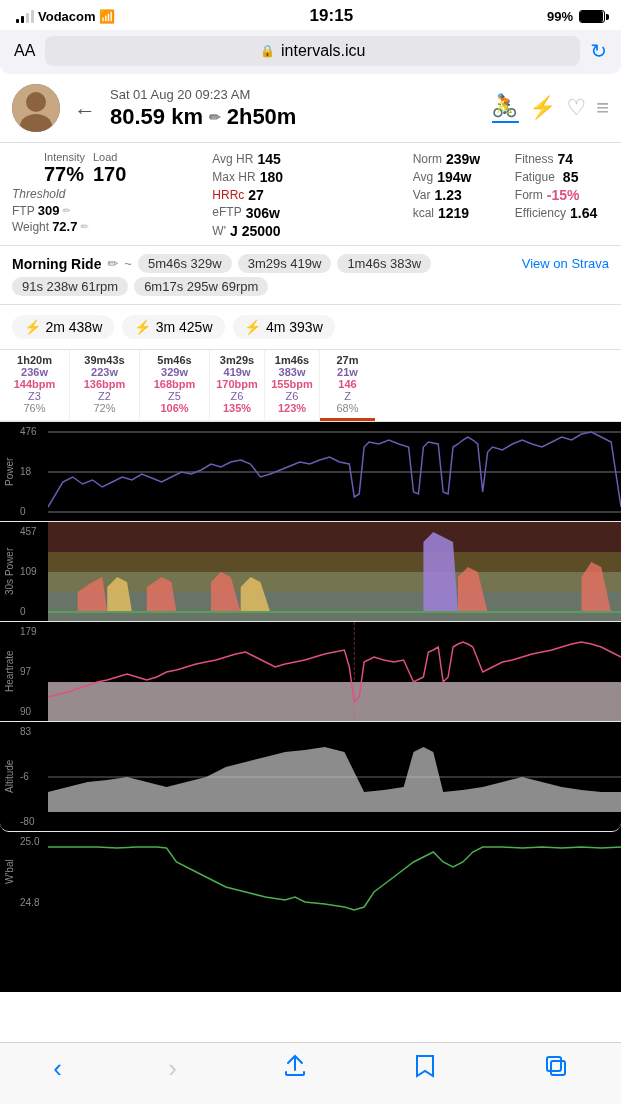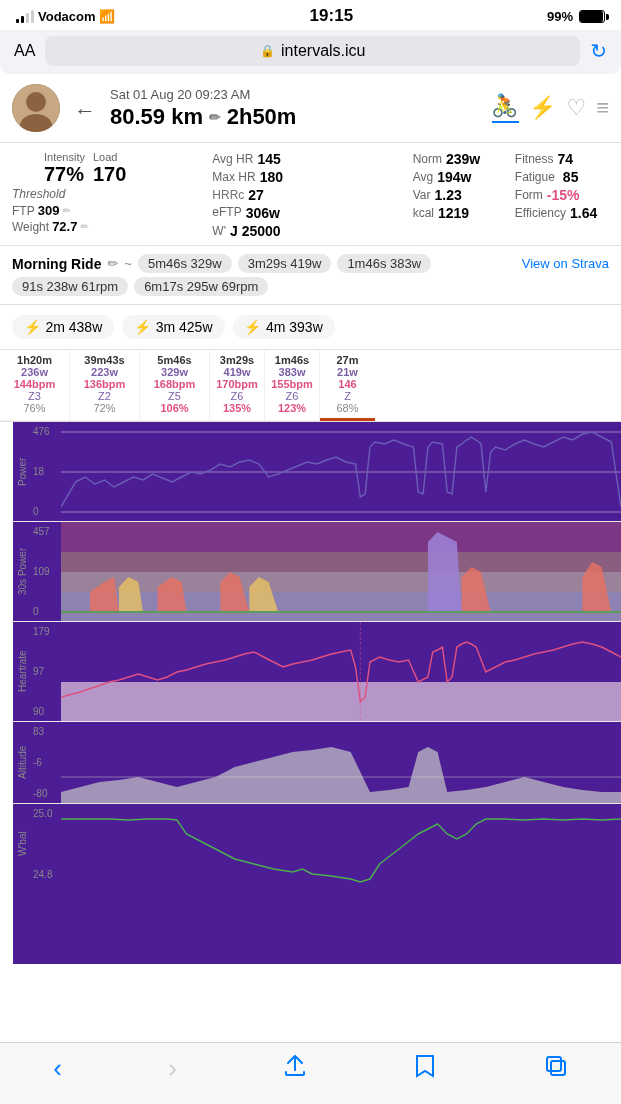--- a/index.html
+++ b/index.html
@@ -65,21 +65,21 @@
       display: flex; align-items: center; gap: 8px;
       padding: 10px 12px; border-bottom: 1px solid #e0e0e0;
     }
     .effort-badge {
       display: flex; align-items: center; gap: 4px;
       background: #f5f5f5; border-radius: 16px; padding: 4px 12px;
       font-size: 14px; font-weight: 500;
     }
 
     
-    .charts-container { background: #4c1d95; margin-left: 13px; }
+    .charts-container { background: #000000; }
     .chart-section {
       border-bottom: 1px solid #e8e8e8;
       position: relative;
       display: flex;
     }
     .chart-label {
       writing-mode: vertical-rl; text-orientation: mixed;
       transform: rotate(180deg);
       font-size: 10px; color: #888;
       padding: 4px 2px;
@@ -197,21 +197,21 @@
     <div>
       <div style="font-size:12px;margin-bottom:2px;display:flex;align-items:center;gap:4px;">
         <span style="color:#666;">Avg HR</span>
         <span style="font-weight:700;font-size:14px;">145</span>
       </div>
       <div style="font-size:12px;margin-bottom:2px;display:flex;align-items:center;gap:4px;">
         <span style="color:#666;">Max HR</span>
         <span style="font-weight:700;font-size:14px;">180</span>
       </div>
       <div style="font-size:12px;margin-bottom:2px;display:flex;align-items:center;gap:4px;">
-        <span style="color:#737373;">HRRc</span>
+        <span style="color:#b91c1c;">HRRc</span>
         <span style="font-weight:700;font-size:14px;">27</span>
       </div>
       <div style="font-size:12px;margin-bottom:2px;display:flex;gap:4px;">
         <span style="color:#666;">eFTP</span>
         <span style="font-weight:700;font-size:14px;">306w</span>
       </div>
       <div style="font-size:12px;display:flex;align-items:center;gap:4px;">
         <span style="color:#666;">W'</span>
         <span style="font-weight:700;font-size:14px;">J 25000</span>
       </div>
@@ -404,21 +404,21 @@
 
         <rect x="0" y="60" width="580" height="40" fill="#fce8ec" opacity="0.6"></rect>
 
         <line x1="310" y1="0" x2="310" y2="100" stroke="#e05080" stroke-width="1" stroke-dasharray="3,2" opacity="0.5"></line>
 
         <polyline fill="none" stroke="#e05080" stroke-width="1.5" points="0,75 20,70 35,65 50,60 60,58 70,55 80,52 90,55 100,58 110,55 120,50 130,48 140,45 150,42 160,40 170,38 180,35 190,32 200,30 210,35 220,40 230,45 240,42 250,40 260,38 270,35 280,32 290,30 300,28 305,45 310,80 315,75 320,40 330,35 340,38 350,40 360,38 370,60 380,55 385,30 390,28 395,25 400,60 405,55 410,25 415,22 420,20 425,22 430,25 440,50 450,45 460,40 470,38 480,35 490,32 500,30 510,28 520,25 530,22 540,20 550,22 560,25 570,30 580,35"></polyline>
       </svg>
     </div>
   </div>
 
-  <div class="chart-section" style="height:82px;">
+  <div class="chart-section" style="height:110px;border-radius:9px;">
     <div class="chart-label">Altitude</div>
     <div class="chart-area">
       <div class="chart-y-labels">
         <span>83</span>
         <span>-6</span>
         <span>-80</span>
       </div>
       <svg width="100%" height="90" viewBox="0 0 580 90" preserveAspectRatio="none" style="margin-left:30px; width:calc(100% - 30px);">
 
         <polygon fill="#c8c8c8" opacity="0.7" points="0,70 20,65 40,60 60,58 80,55 100,60 120,65 140,60 160,55 180,45 200,40 220,35 240,30 260,28 280,25 300,30 320,70 340,68 360,65 370,30 380,25 390,30 400,70 420,68 440,65 460,60 480,55 500,60 520,65 540,68 560,70 580,70 580,90 0,90"></polygon>

